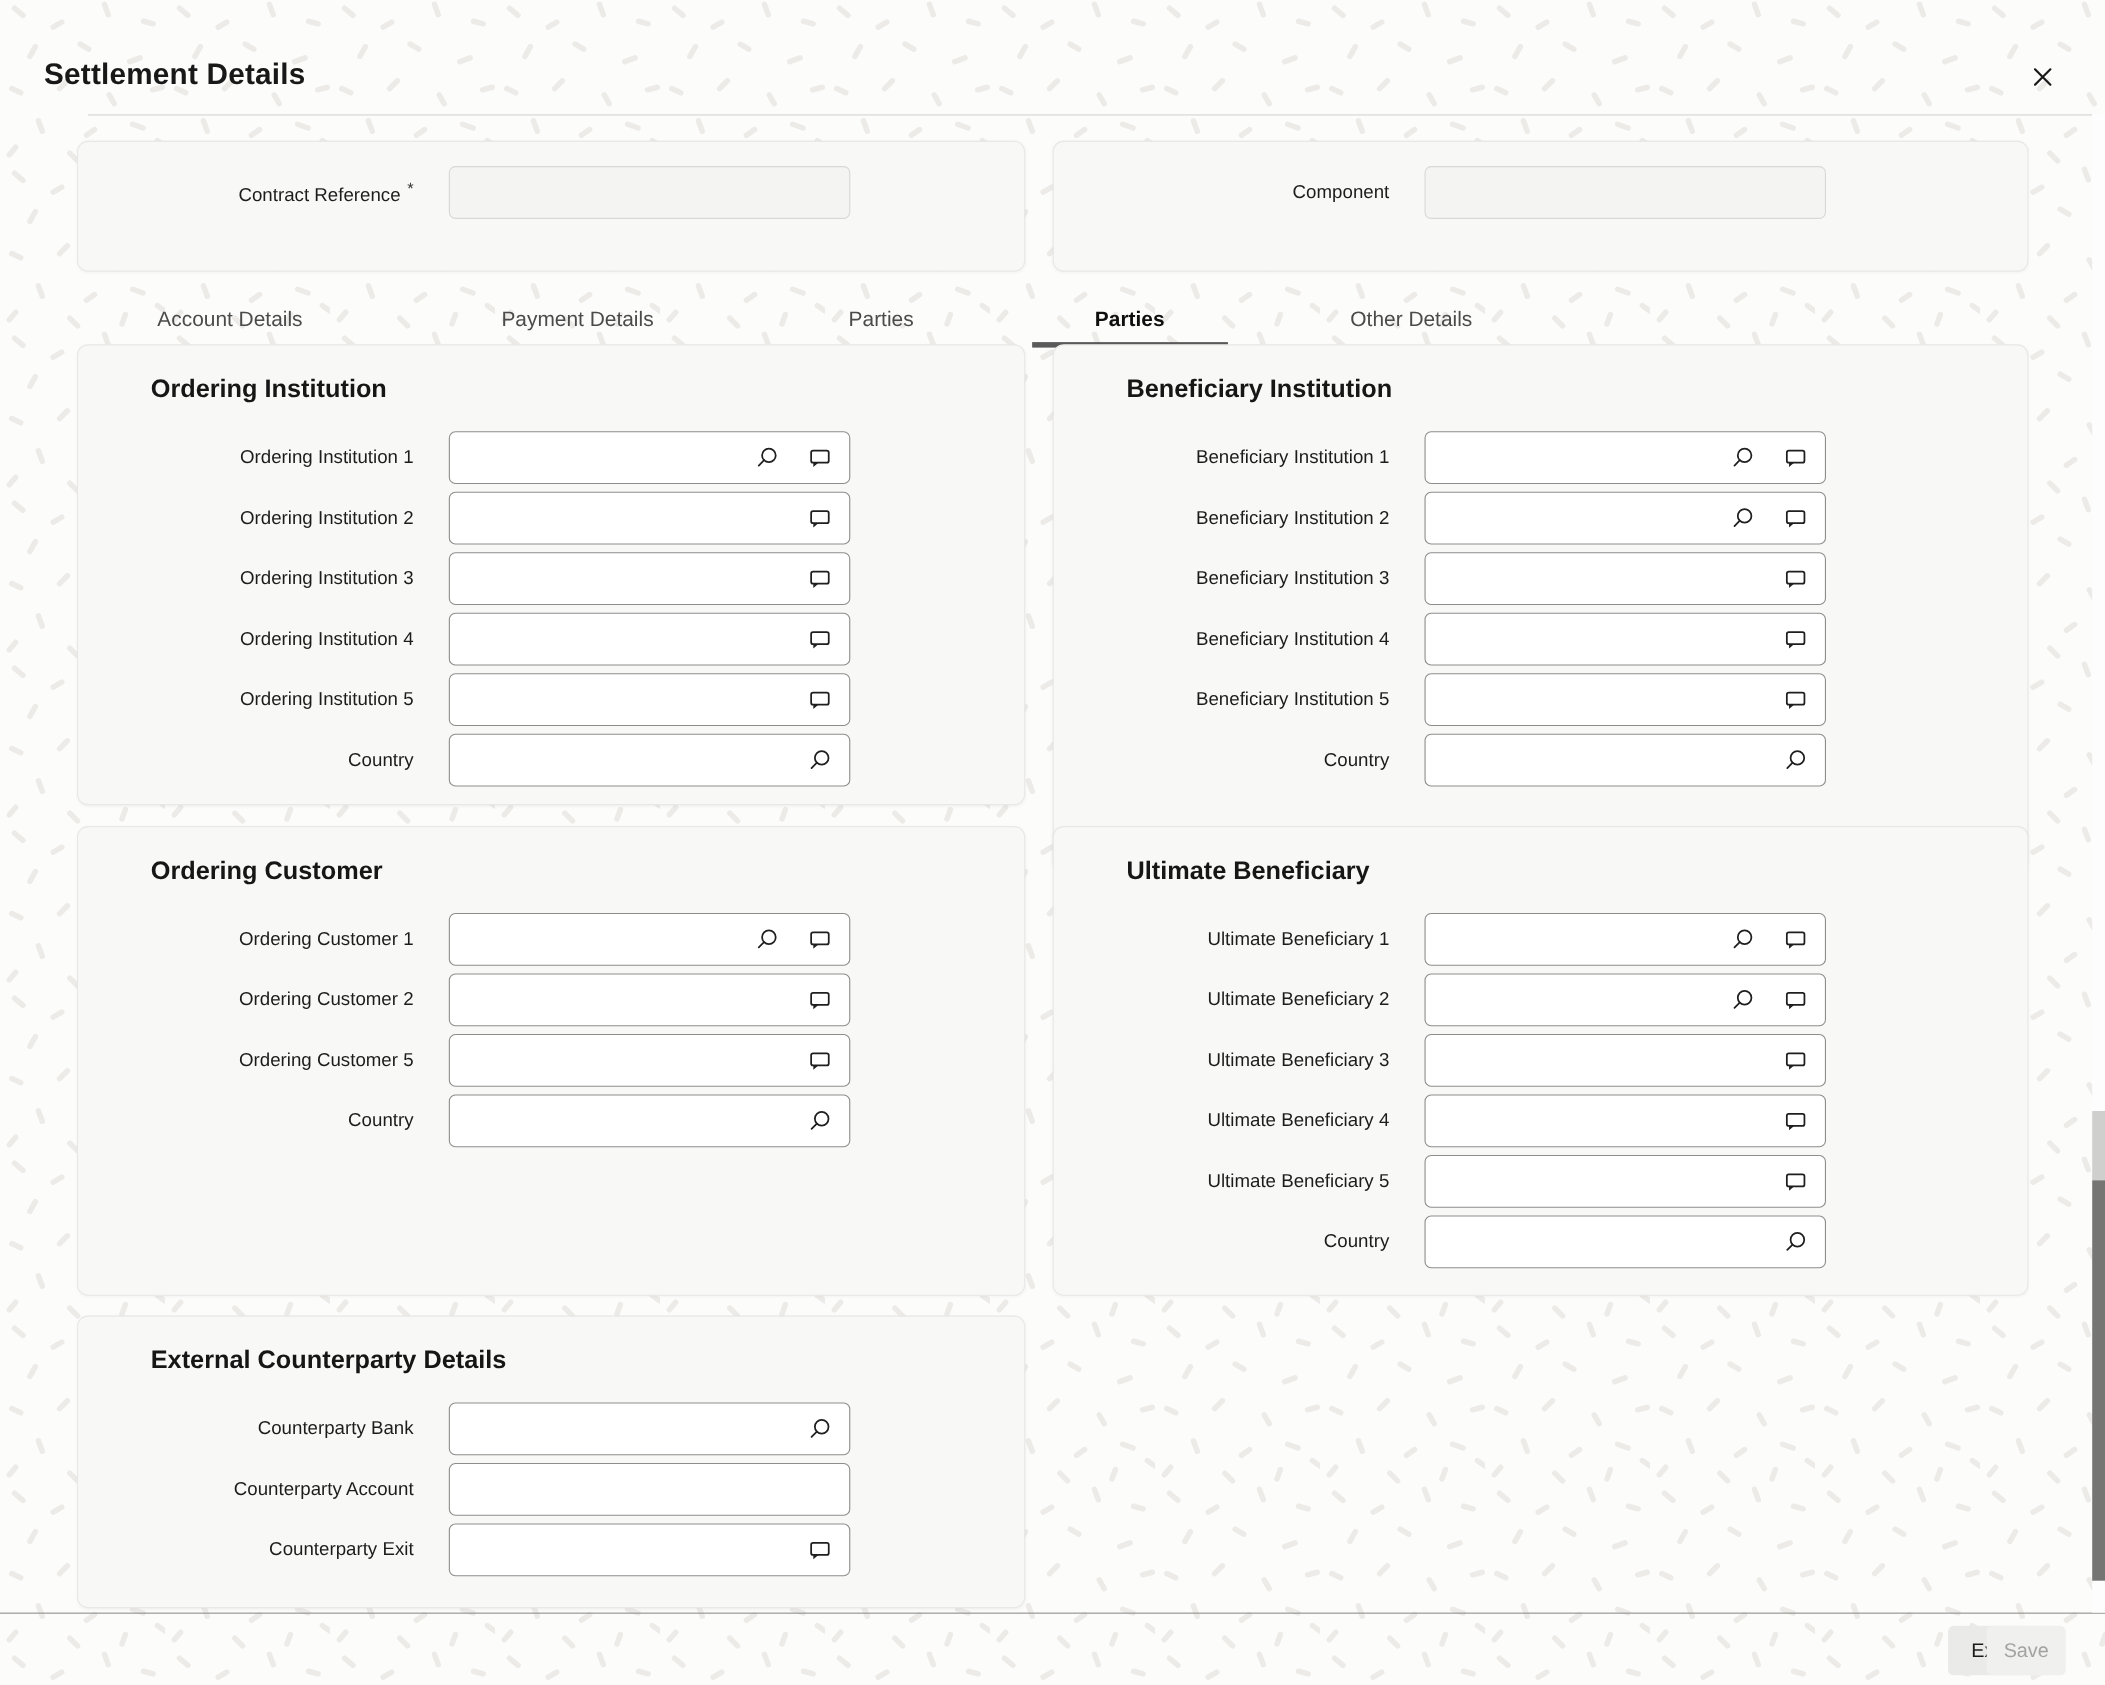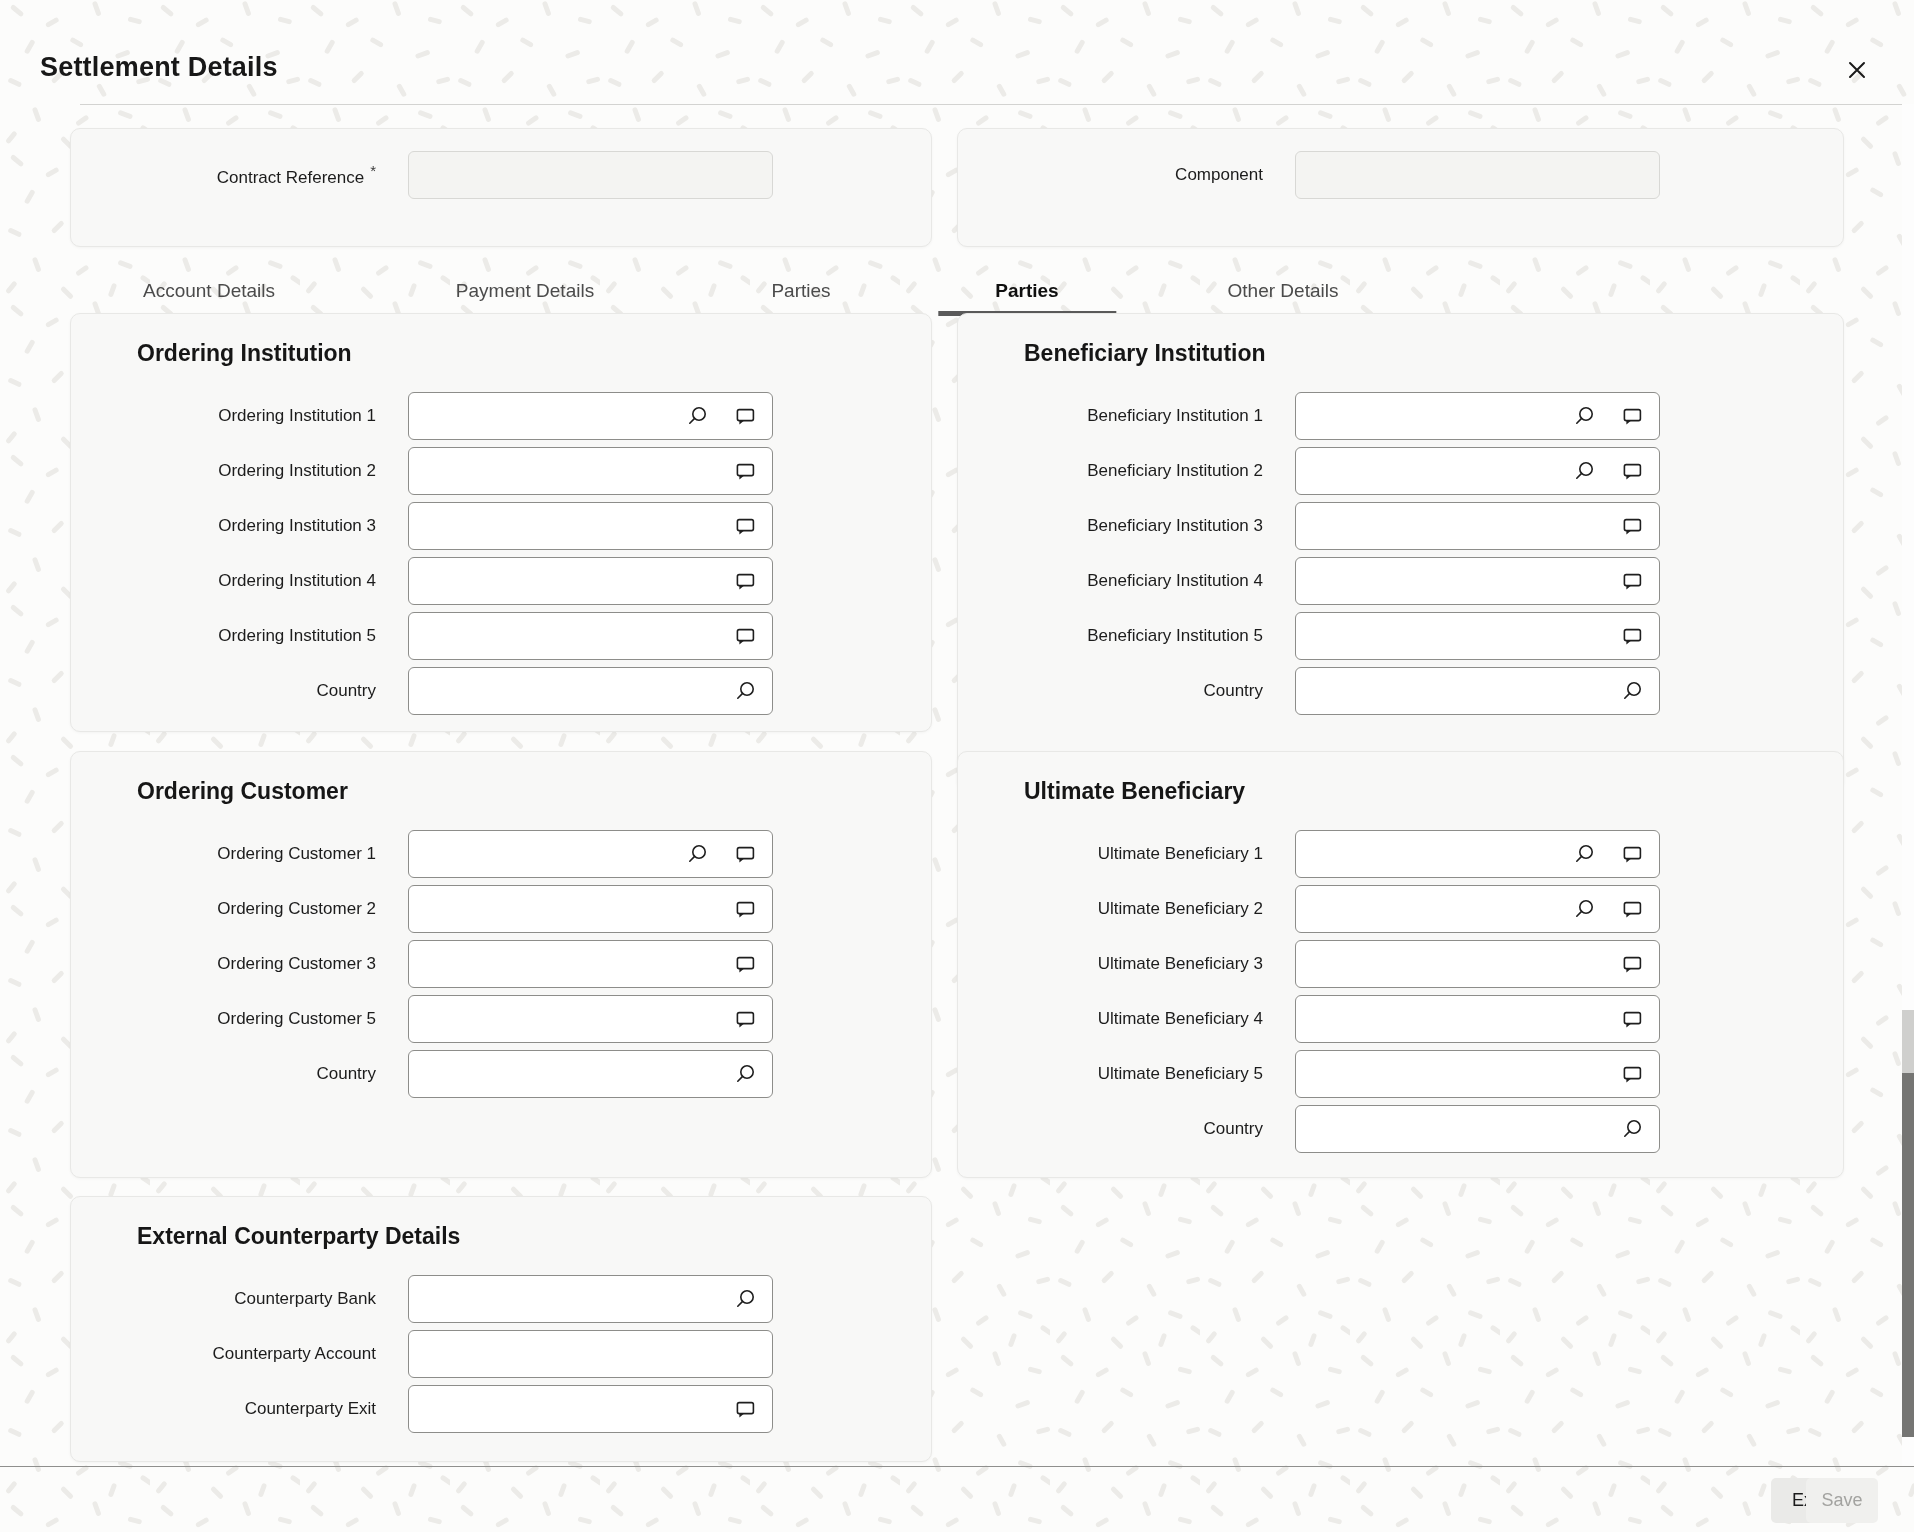--- a/index.html
+++ b/index.html
@@ -327,30 +327,20 @@
       <div class="field-label">Ordering Customer 2</div>
       <div class="fieldbox">
         <input class="fieldinput" value="" style="">
         <svg class="icon" viewBox="0 0 22 22">
             <rect x="3.4" y="4.6" width="16" height="11" rx="1.8" stroke="#1f1f1f" stroke-width="1.6" fill="none"></rect>
             <path d="M5.4 15.4 L5.4 19.6 L10.2 15.4 Z" fill="#1f1f1f"></path>
           </svg>
       </div>
     </div>
 
-    <div class="field-row">
-      <div class="field-label">Ordering Customer 3</div>
-      <div class="fieldbox">
-        <input class="fieldinput" value="" style="">
-        <svg class="icon" viewBox="0 0 22 22">
-            <rect x="3.4" y="4.6" width="16" height="11" rx="1.8" stroke="#1f1f1f" stroke-width="1.6" fill="none"></rect>
-            <path d="M5.4 15.4 L5.4 19.6 L10.2 15.4 Z" fill="#1f1f1f"></path>
-          </svg>
-      </div>
-    </div>
 
 
     <div class="field-row">
       <div class="field-label">Ordering Customer 5</div>
       <div class="fieldbox">
         <input class="fieldinput" value="" style="">
         <svg class="icon" viewBox="0 0 22 22">
             <rect x="3.4" y="4.6" width="16" height="11" rx="1.8" stroke="#1f1f1f" stroke-width="1.6" fill="none"></rect>
             <path d="M5.4 15.4 L5.4 19.6 L10.2 15.4 Z" fill="#1f1f1f"></path>
           </svg>

